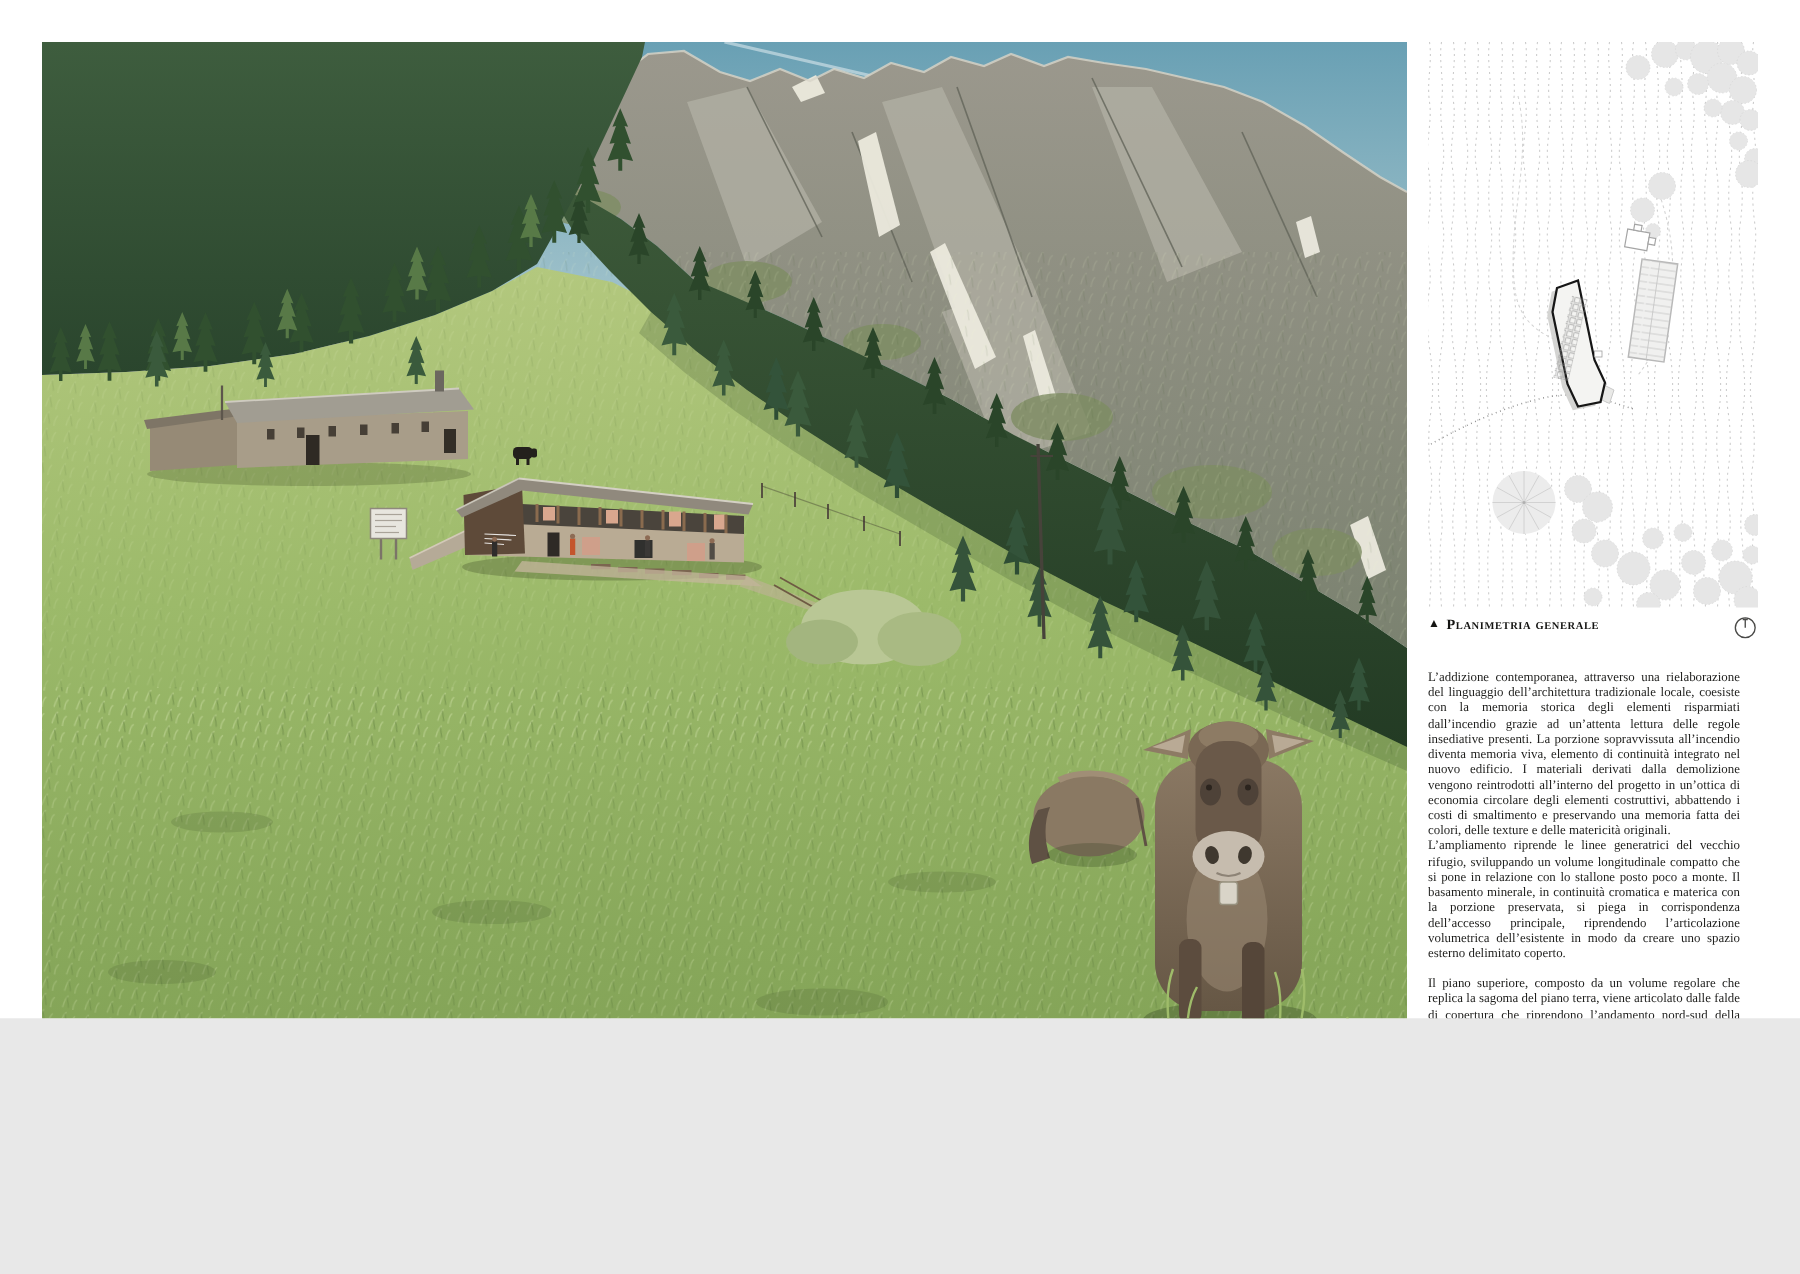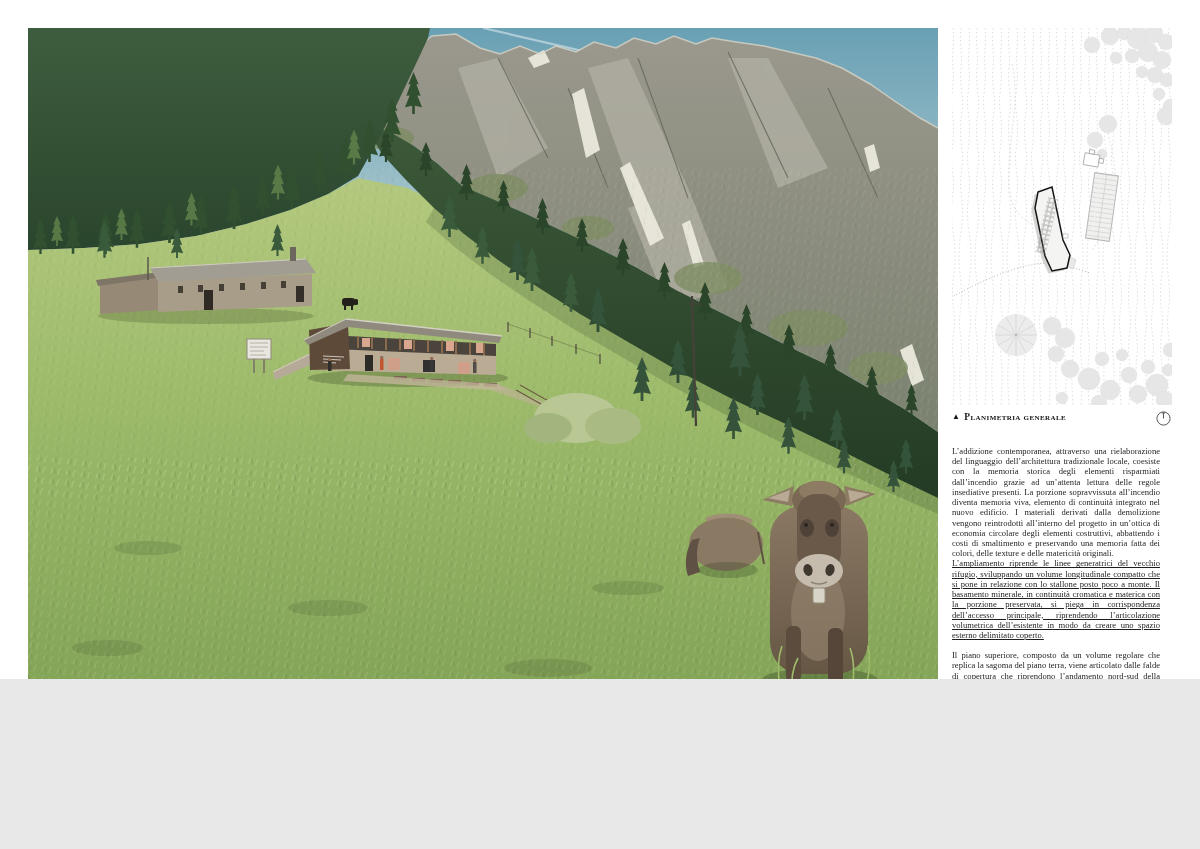--- a/index.html
+++ b/index.html
@@ -10,21 +10,21 @@
   .plan-wrap{position:absolute;left:0;top:0;width:220px;height:377px;}
   .plan-caption{position:absolute;left:0;top:384px;width:220px;font-size:9.5px;font-weight:bold;
                 font-variant:small-caps;letter-spacing:.4px;color:#141412;}
   .plan-caption .tri{font-size:8px;margin-right:4px;position:relative;top:-1px;}
   .north{position:absolute;right:1px;top:383px;}
   .sidebar-text{position:absolute;left:0;top:418px;width:220px;bottom:0;overflow:hidden;}
   .intro{font-size:9.3px;line-height:1.32;font-weight:bold;font-variant:small-caps;
          letter-spacing:.25px;text-align:justify;color:#121210;margin:0 0 11px 0;}
   .para{font-size:8.6px;line-height:1.19;text-align:justify;margin:0 12px 10px 0;
         hyphens:auto;-webkit-hyphens:auto;color:#1e1e1c;}
-  .para.no-gap{margin-top:-10px;text-decoration:underline;}
+  .para.no-gap{margin-top:-10px;}
   .pager{position:absolute;right:28px;top:820px;display:flex;gap:5px;}
   .pager-square{width:12px;height:12px;background:#ffffff;border:1px solid #8f8f8f;}
   .pager-square.filled{background:#151513;border-color:#151513;}
 </style>
 </head>
 <body>
 
 <div class="board">
 
   <div class="photo">

